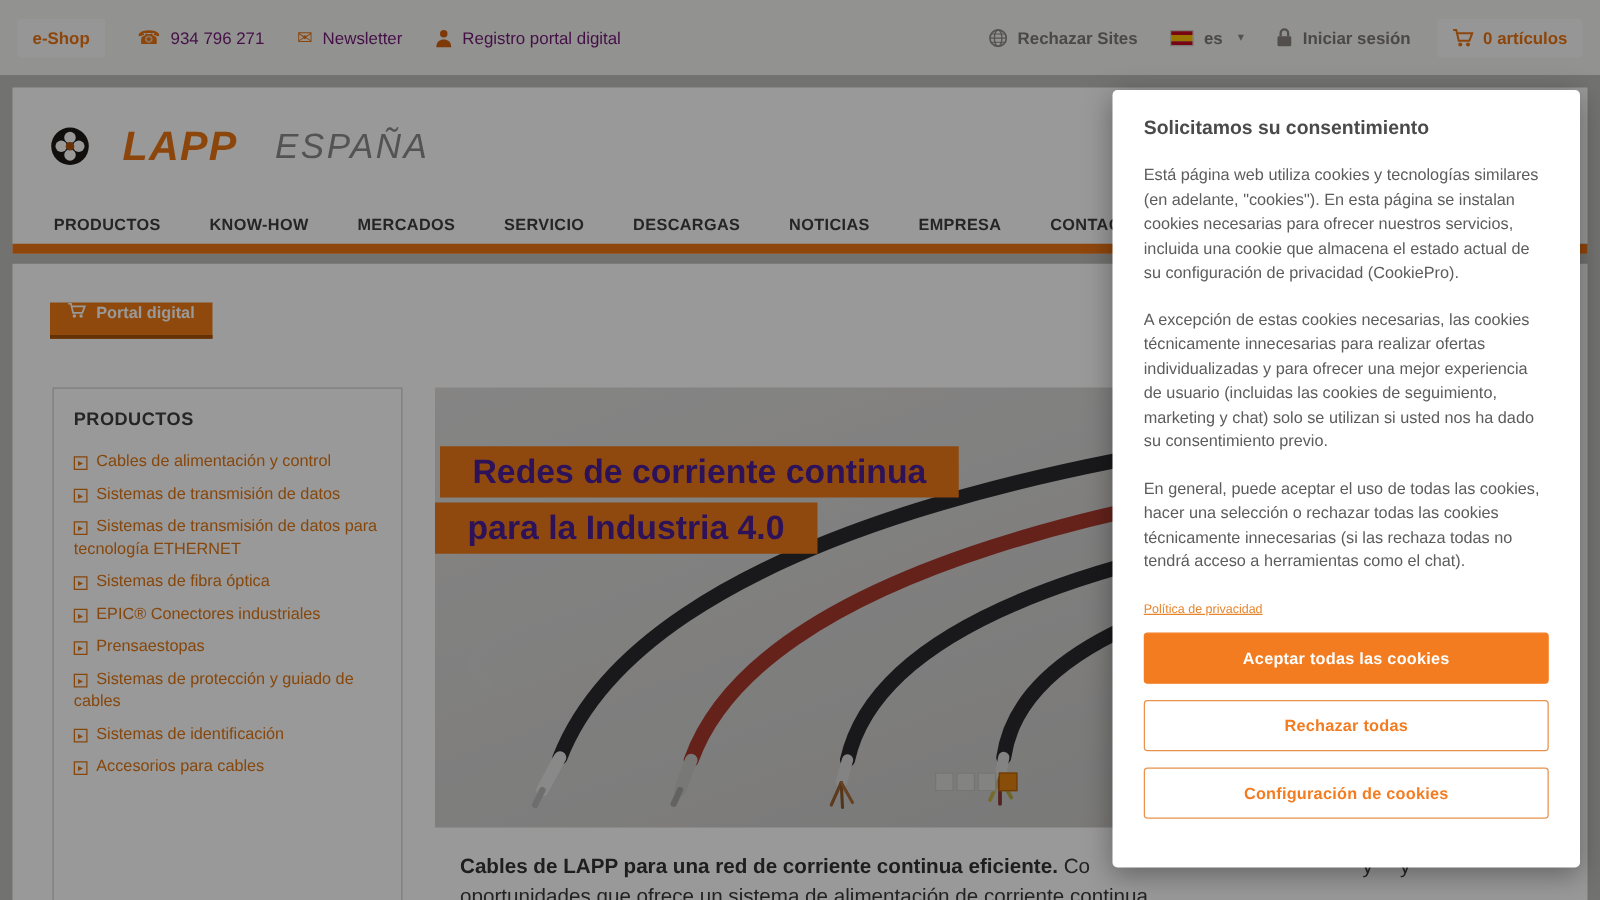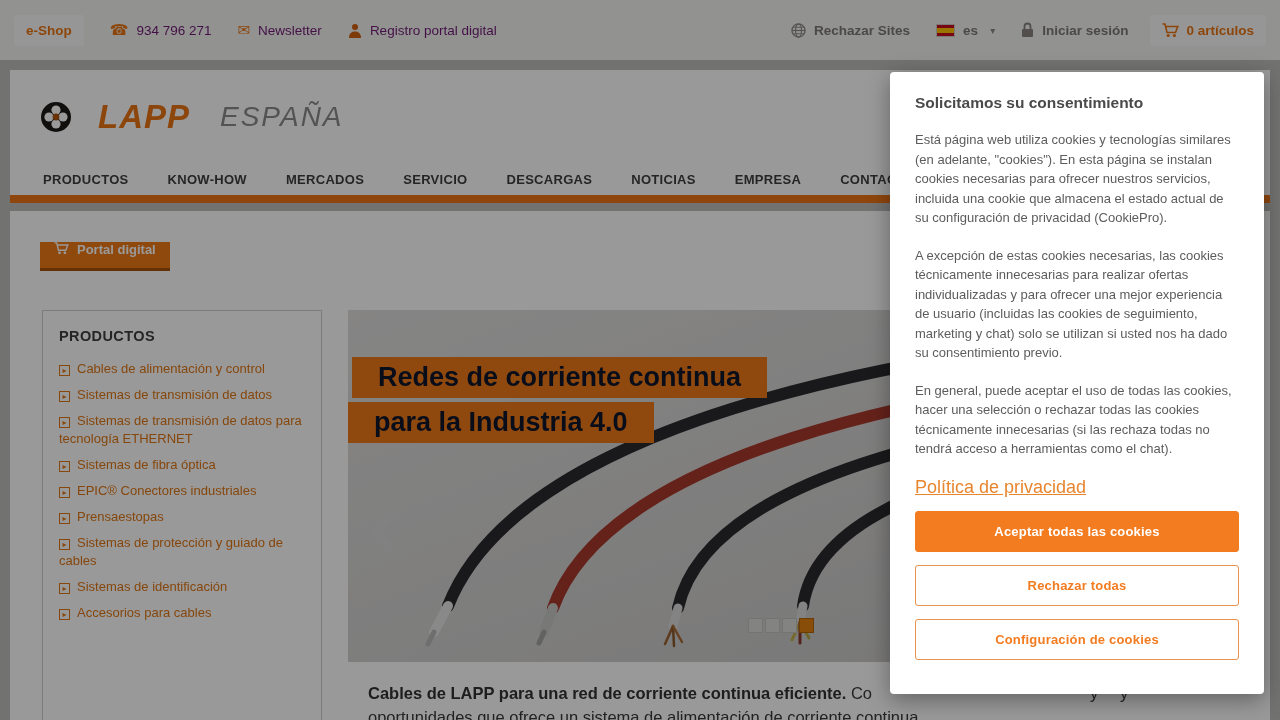--- a/index.html
+++ b/index.html
@@ -37,42 +37,42 @@
                 color:#fff; font-size:13px; font-weight:bold; display:flex; align-items:flex-start; gap:8px; padding:0 14px; cursor:pointer; }
   .sidebar { position:absolute; left:32px; top:99px; width:280px; height:430px; border:1px solid #cfcfcf; background:#fff; padding:17px 16px; }
   .sidebar-title { font-size:14.5px; font-weight:bold; color:#3f3f3f; letter-spacing:.4px; margin-bottom:16px; }
   .side-item { font-size:13px; color:#e07716; line-height:18px; margin-bottom:8px; cursor:pointer; }
   .bullet { display:inline-block; width:11px; height:11px; border:1px solid #e07716; font-size:8px; line-height:9px;
             text-align:center; color:#e07716; margin-right:7px; vertical-align:0px; }
 
   
   .carousel { position:absolute; left:338px; top:99px; width:892px; height:352px; overflow:hidden;
               background:linear-gradient(160deg,#dfdedd 0%,#d2d1d0 55%,#c6c5c4 100%); }
-  .banner-line { position:absolute; background:#ee7b19; color:#0f172a; font-weight:bold; font-size:27px;
+  .banner-line { position:absolute; background:#ee7b19; color:#4c1d95; font-weight:bold; font-size:27px;
                  line-height:41px; padding:0 26px; white-space:nowrap; }
   .banner-1 { left:4px; top:47px; }
   .banner-2 { left:0; top:92px; }
   .car-prev { position:absolute; left:20px; top:200px; width:30px; height:44px; cursor:pointer; }
   .dots { position:absolute; left:400px; top:308px; display:flex; gap:2px; }
   .dot { width:15px; height:15px; background:#dbdad9; border:1px solid #c2c1c0; cursor:pointer; }
   .dot.active { background:#e2800f; border-color:#b5650b; }
 
   
   .caption-1 { position:absolute; left:368px; top:684px; font-size:16.5px; color:#3a3a3a; white-space:nowrap; z-index:1; }
   .caption-1 b { color:#333; }
   .frag { position:absolute; top:684px; font-size:16.5px; color:#3a3a3a; z-index:1; }
   .caption-2 { position:absolute; left:368px; top:708px; font-size:16.5px; color:#3a3a3a; white-space:nowrap; z-index:1; }
 
   
   .overlay { position:absolute; inset:0; background:rgba(0,0,0,0.40); z-index:5; }
   .dialog { position:absolute; left:890px; top:72px; width:374px; height:622px; background:#fff; border-radius:4px;
             z-index:10; padding:22px 25px; box-shadow:0 6px 22px rgba(0,0,0,0.35); }
   .dlg-title { font-size:15.5px; font-weight:bold; color:#4a4a4a; margin-bottom:18px; }
   .dlg-p { font-size:13px; line-height:19.5px; color:#5c5c5c; margin-bottom:18px; }
-  .dlg-link { display:inline-block; font-size:18px; color:#e8862f; text-decoration:underline; margin-bottom:13px; cursor:pointer; }
+  .dlg-link { display:inline-block; font-size:10px; color:#e8862f; text-decoration:underline; margin-bottom:13px; cursor:pointer; }
   .dlg-btn { width:100%; height:41px; border-radius:3px; font-family:inherit; font-size:13px; font-weight:bold;
              letter-spacing:.2px; margin-bottom:13px; cursor:pointer; display:block; }
   .dlg-btn.primary { background:#f47c20; border:1px solid #f47c20; color:#fff; }
   .dlg-btn.secondary { background:#fff; border:1px solid #e8924d; color:#f47c20; }
 
   svg { display:block; }
 </style>
 </head>
 <body>
 

